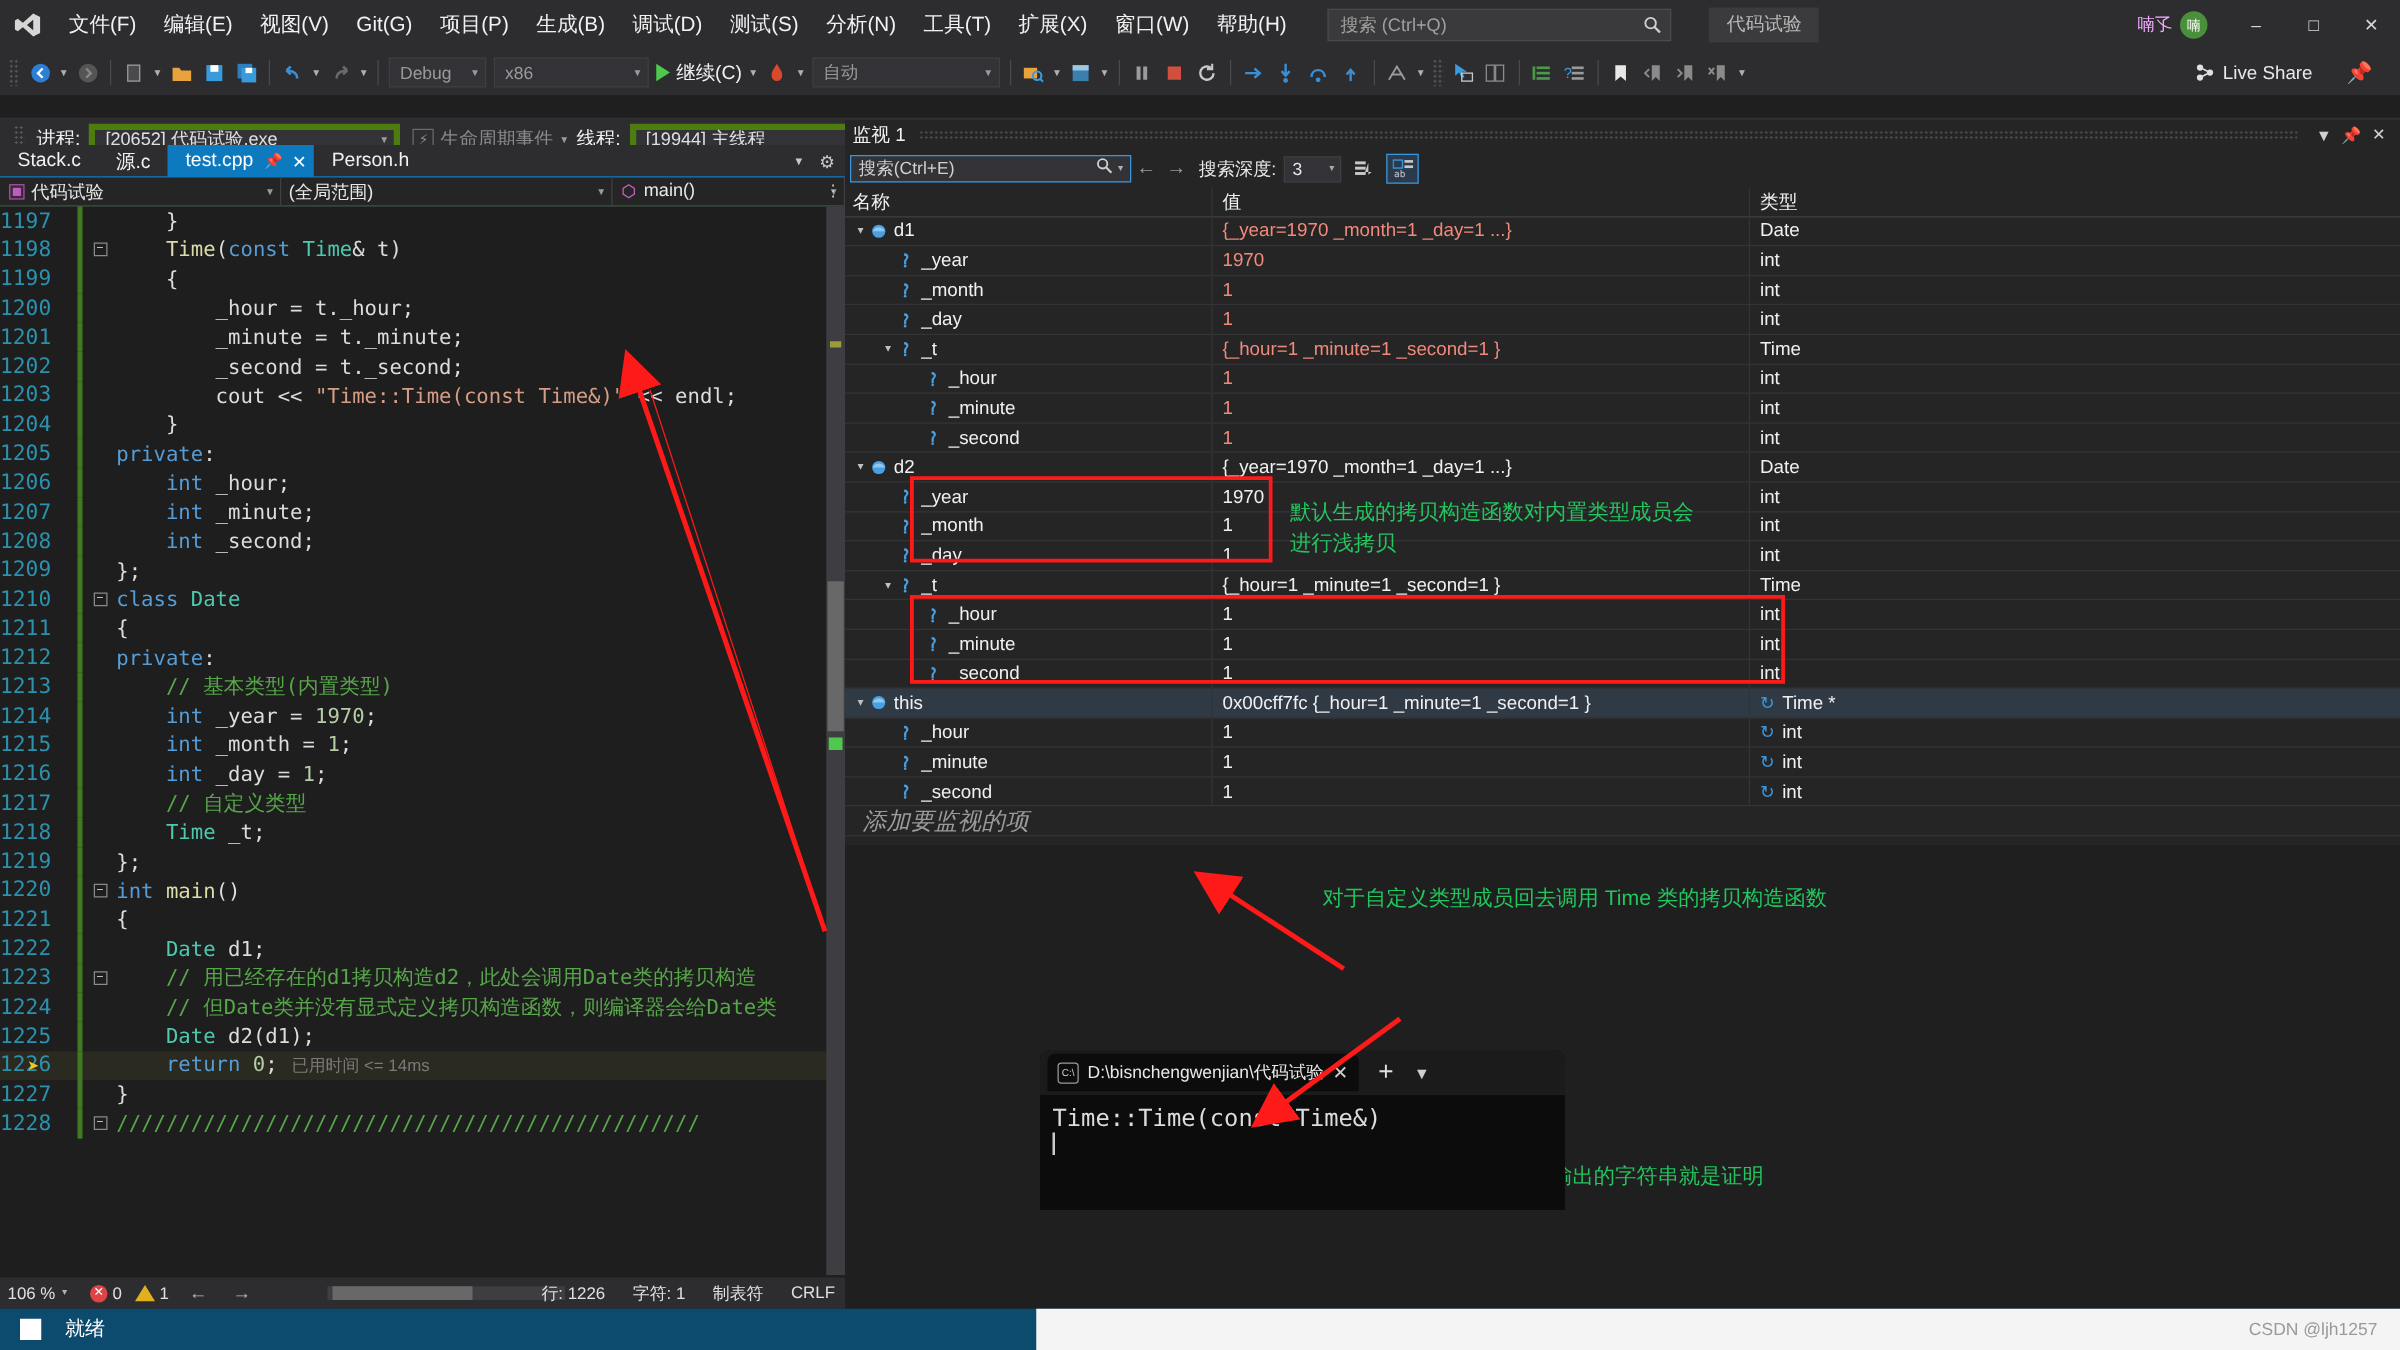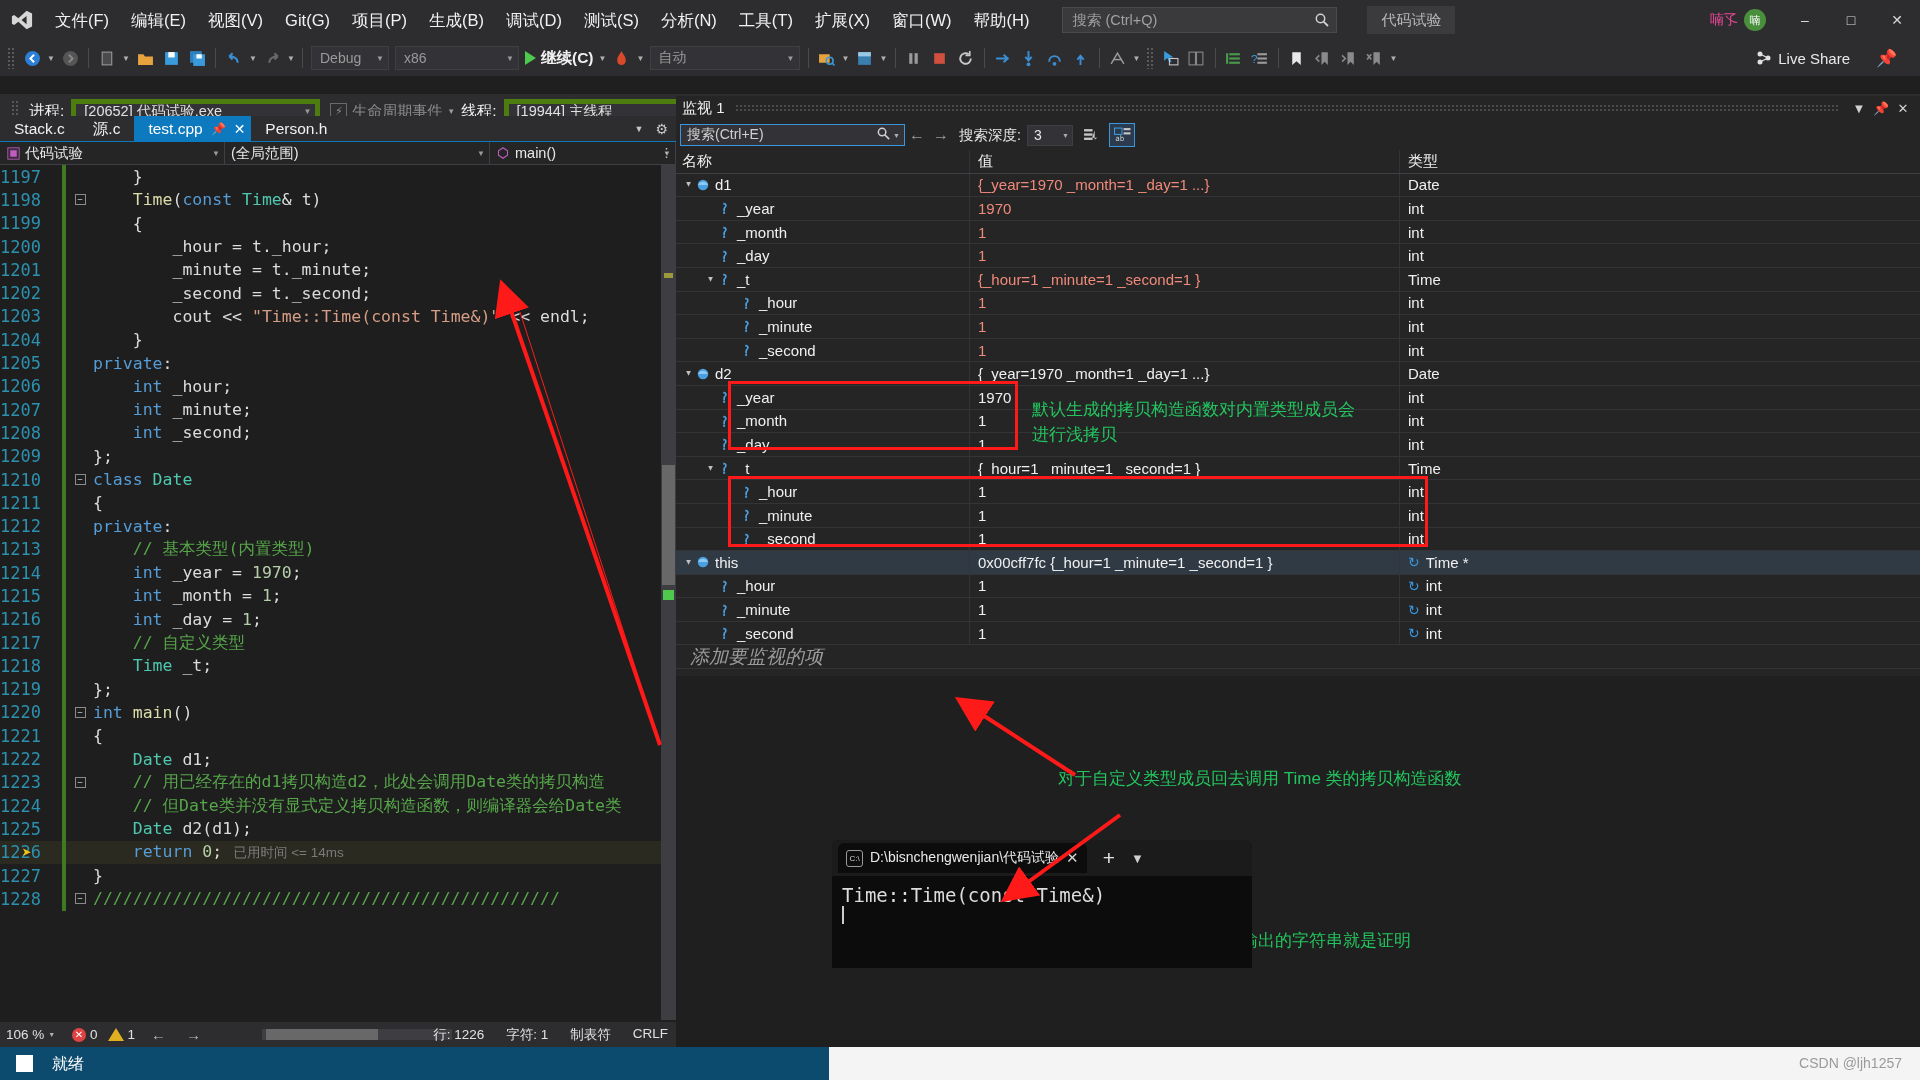--- a/index.html
+++ b/index.html
@@ -28,21 +28,21 @@
     padding:0 6px 0 9px; color:#a0a0a0; font-size:14.5px;
   }
   .search-box .ph { flex:1; }
   .search-box .mag { width:16px; height:16px; }
   .proj-chip {
     margin-left:30px; height:28px; line-height:28px; padding:0 14px;
     background:#3b3b3d; color:#b8b8b8; font-size:15px;
   }
   .win-right { position:absolute; right:0; top:0; height:40px; display:flex; align-items:center; }
   .acct { display:flex; align-items:center; gap:6px; margin-right:16px; }
-  .acct .nm { color:#ec4899; font-size:14px; }
+  .acct .nm { color:#f0abfc; font-size:14px; }
   .acct .av { width:22px; height:22px; border-radius:50%; background:#4a8f3c; color:#fff;
     font-size:11px; display:flex; align-items:center; justify-content:center; }
   .wbtn { width:46px; height:40px; display:flex; align-items:center; justify-content:center;
           color:#d8d8d8; font-size:14px; }
 
   
   .toolbar {
     position:absolute; left:0; top:40px; width:1920px; height:36px;
     background:#2d2d30; display:flex; align-items:center; padding-left:4px;
   }
@@ -54,21 +54,21 @@
   .tb-caret { width:12px; height:26px; display:flex; align-items:center; justify-content:center;
               color:#b0b0b0; font-size:8px; }
   .tb-sep { width:1px; height:20px; background:#4a4a4d; margin:0 5px; }
   .tb-combo {
     height:24px; background:#333337; border:1px solid #3f3f42; color:#9a9a9a;
     font-size:14px; display:flex; align-items:center; padding:0 4px 0 8px; margin:0 3px;
   }
   .tb-combo .cv { flex:1; }
   .tb-combo .ca { color:#9a9a9a; font-size:8px; margin-left:4px; }
   .run-btn { display:flex; align-items:center; height:26px; padding:0 3px; gap:5px; }
-  .run-btn .lbl { color:#f0f0f0; font-size:15.5px;font-weight:bold; }
+  .run-btn .lbl { color:#f0f0f0; font-size:15.5px; }
   .tri { width:0;height:0;border-left:11px solid #4ec94e;border-top:7px solid transparent;border-bottom:7px solid transparent; }
   .live-share { position:absolute; right:70px; top:0; height:36px; display:flex; align-items:center;
                 gap:6px; color:#e8e8e8; font-size:15px; }
   .pin-ico { position:absolute; right:22px; top:8px; color:#d0d0d0; font-size:17px; }
 
   
   .dbgbar {
     position:absolute; left:0; top:94px; width:1920px; height:34px;
     background:#2d2d30; display:flex; align-items:center; padding-left:8px; gap:0;
   }
@@ -1051,21 +1051,21 @@
       </div>
     </div>
   </div>
 
   <div class="rbox" style="left:728px; top:381px; width:290px; height:69px;"></div>
   <div class="rbox" style="left:728px; top:476px; width:700px; height:71px;"></div>
   <div class="rbox" style="left:840px; top:882px; width:272px; height:51px;"></div>
 
   <div class="rtext" style="left:1032px; top:397px; width:430px;">默认生成的拷贝构造函数对内置类型成员会
 进行浅拷贝</div>
-  <div class="rtext" style="left:1058px; top:766px; width:520px;">对于自定义类型成员回去调用 Time 类的拷贝构造函数</div>
+  <div class="rtext" style="left:1058px; top:706px; width:520px;">对于自定义类型成员回去调用 Time 类的拷贝构造函数</div>
   <div class="rtext" style="left:1190px; top:928px; width:300px;">控制台输出的字符串就是证明</div>
 
   <div class="console">
     <div class="con-tabs">
       <div class="con-tab">
         <span class="ci">C:\</span>
         <span class="ct">D:\bisnchengwenjian\代码试验</span>
         <span class="cx">✕</span>
       </div>
       <span class="con-plus">+</span>

